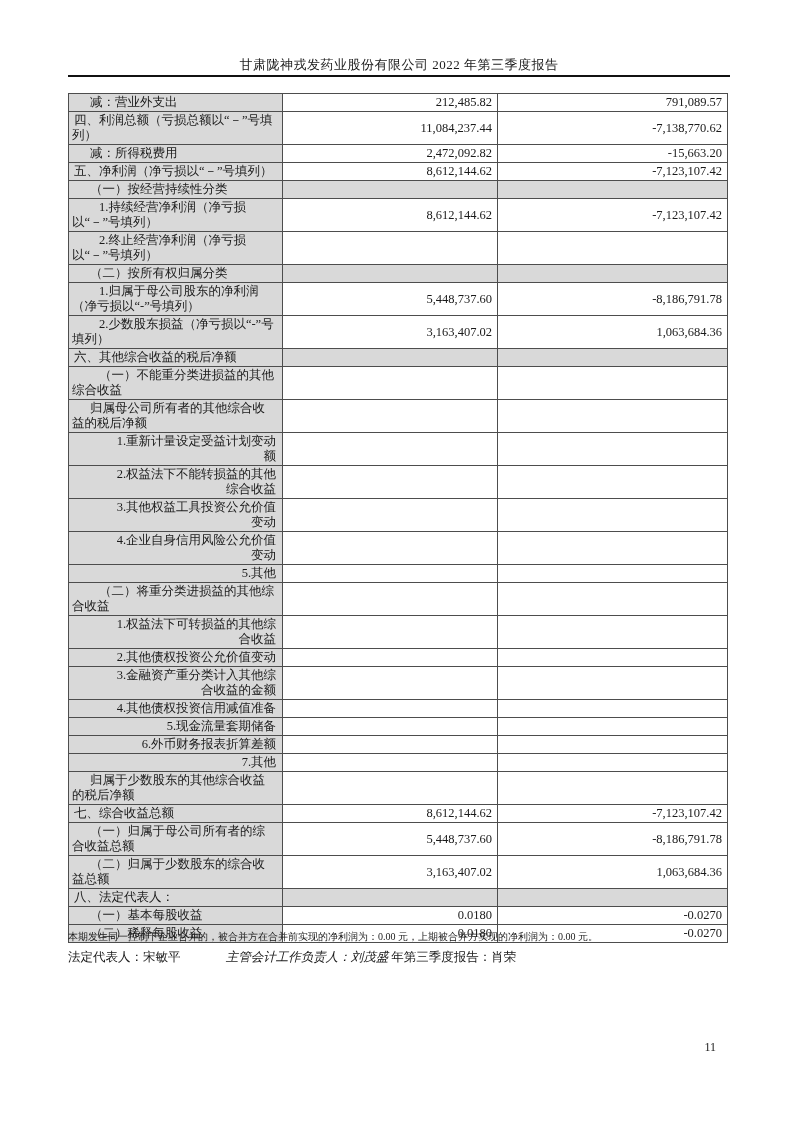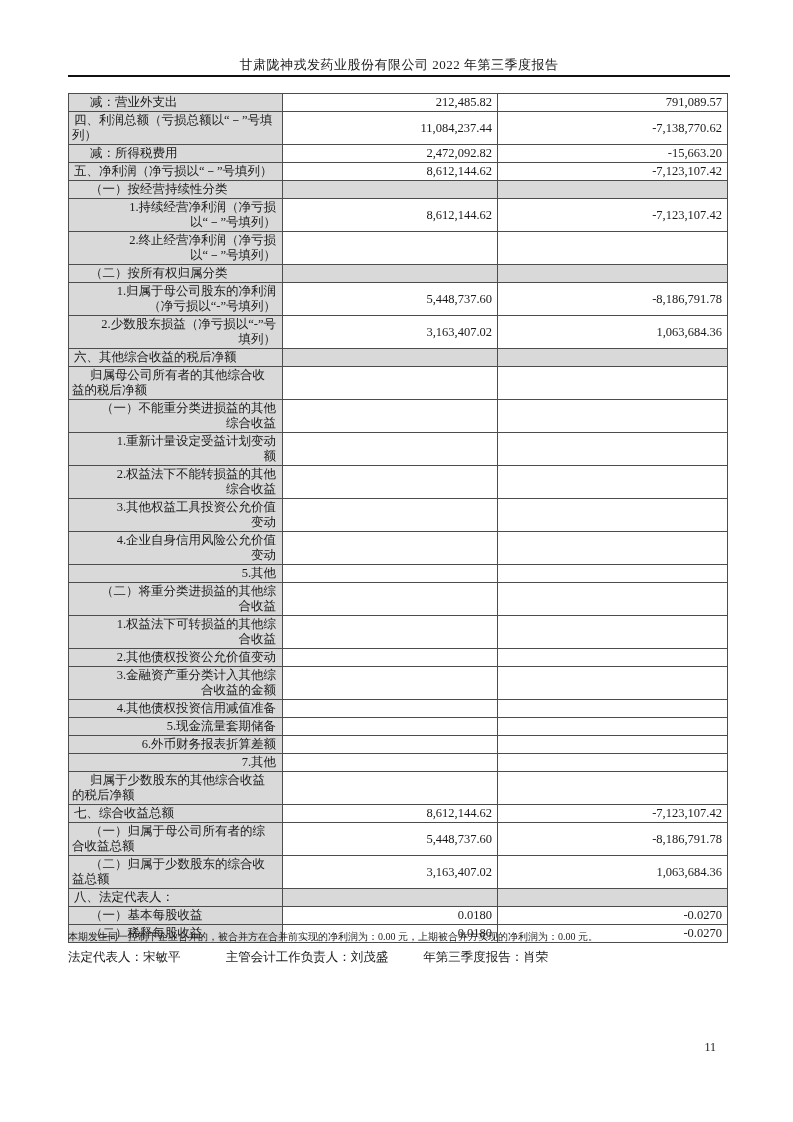--- a/index.html
+++ b/index.html
@@ -61,42 +61,42 @@
   tr.shaded td{background:var(--shaded);}
   td.num{
     text-align:right;
     padding-right:5px;
     padding-left:2px;
     background:#ffffff;
   }
   tr.shaded td.num{background:var(--shaded);}
   .indent-0{text-indent:2px;}
   .indent-1{text-indent:18px;}
-  .indent-2{text-indent:27px;text-align:right;}
+  .indent-2{text-indent:27px;}
   .indent-3{text-indent:36px;text-align:right;}
   .note-paragraph{
     position:absolute;
     top:929px;
     left:68px;
     width:662px;
     font-size:10px;
     line-height:16px;
     white-space:nowrap;
   }
   .signature-line{
     position:absolute;
     top:949px;
     left:68px;
     width:662px;
     font-size:12.5px;
     white-space:nowrap;
   }
   .signature-line .sig{display:inline-block;}
   .sig-gap-1{margin-right:42px;}
-  .sig-gap-2{margin-right:32px;}
+  .sig-gap-2{font-style:italic;}
   .page-number{
     position:absolute;
     top:1040px;
     right:77px;
     font-size:12px;
     margin-left:43px;
   }
 </style>
 </head>
 <body>
@@ -161,26 +161,26 @@
         <td class="label indent-2">2.少数股东损益（净亏损以“-”号填列）</td>
         <td class="num">3,163,407.02</td>
         <td class="num">1,063,684.36</td>
       </tr>
       <tr class="shaded">
         <td class="label indent-0">六、其他综合收益的税后净额</td>
         <td class="num"></td>
         <td class="num"></td>
       </tr>
       <tr>
+        <td class="label indent-2">（一）不能重分类进损益的其他综合收益</td>
+        <td class="num"></td>
+        <td class="num"></td>
+      </tr>
+      <tr>
         <td class="label indent-1">归属母公司所有者的其他综合收益的税后净额</td>
-        <td class="num"></td>
-        <td class="num"></td>
-      </tr>
-      <tr>
-        <td class="label indent-2">（一）不能重分类进损益的其他综合收益</td>
         <td class="num"></td>
         <td class="num"></td>
       </tr>
       <tr>
         <td class="label indent-3">1.重新计量设定受益计划变动额</td>
         <td class="num"></td>
         <td class="num"></td>
       </tr>
       <tr>
         <td class="label indent-3">2.权益法下不能转损益的其他综合收益</td>

